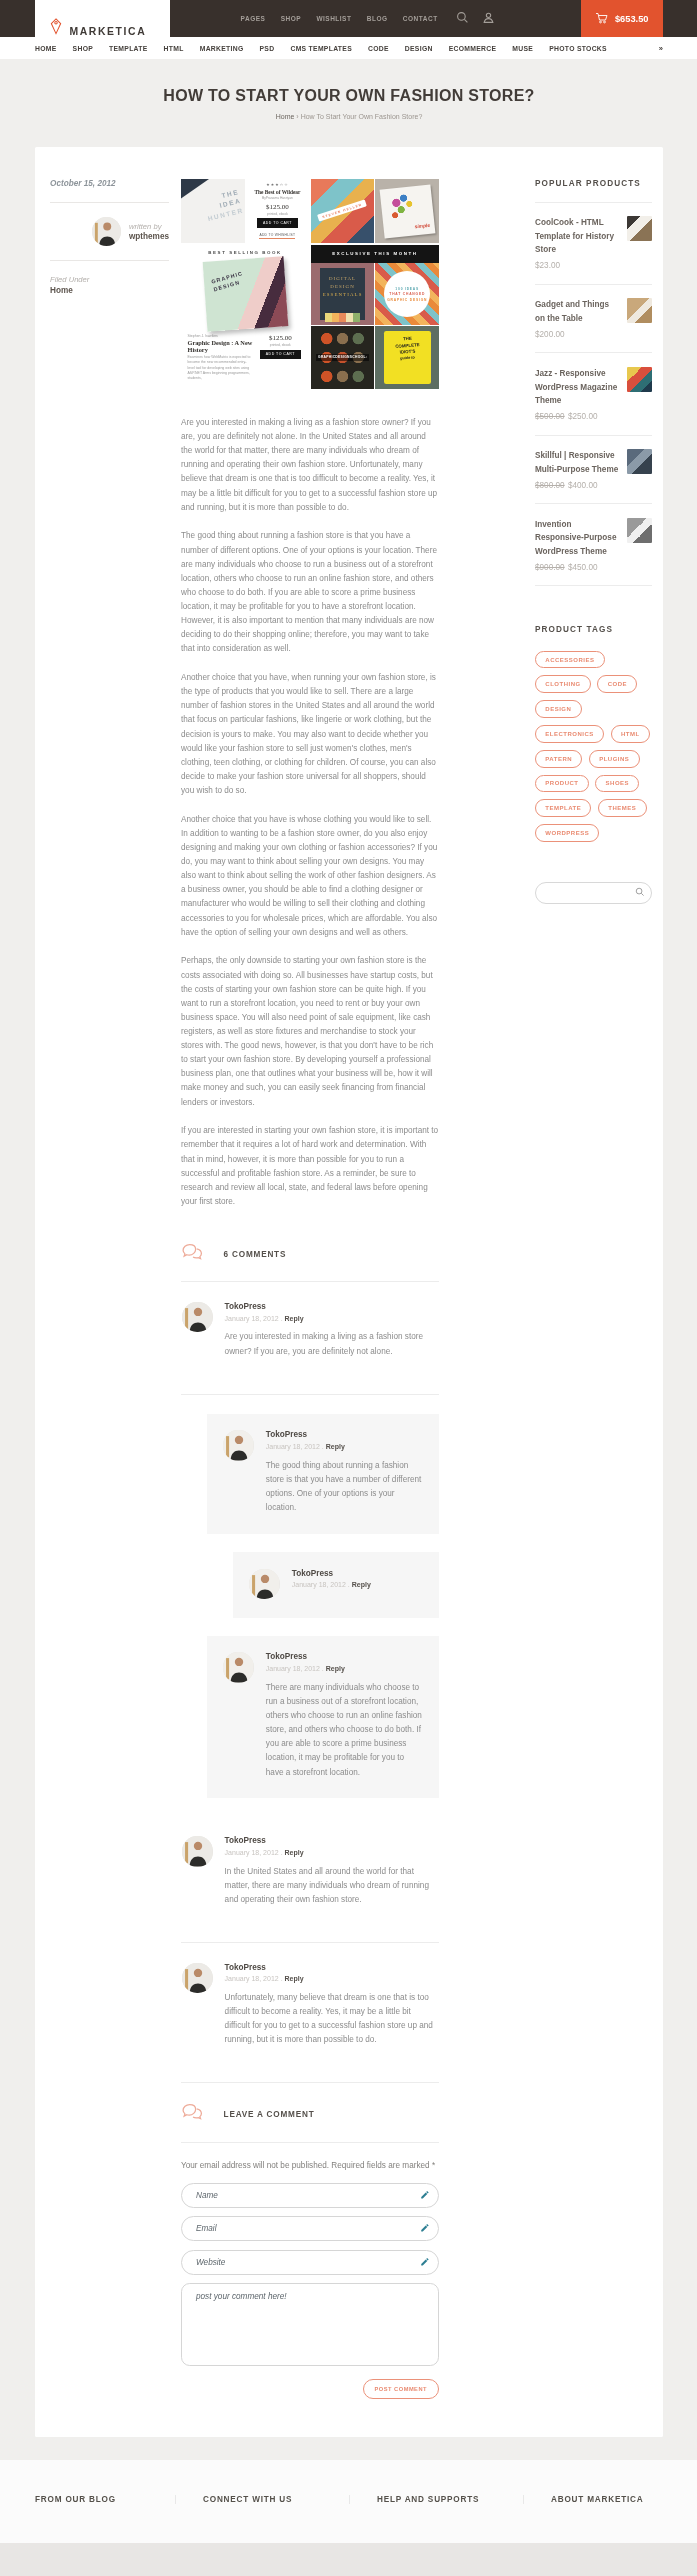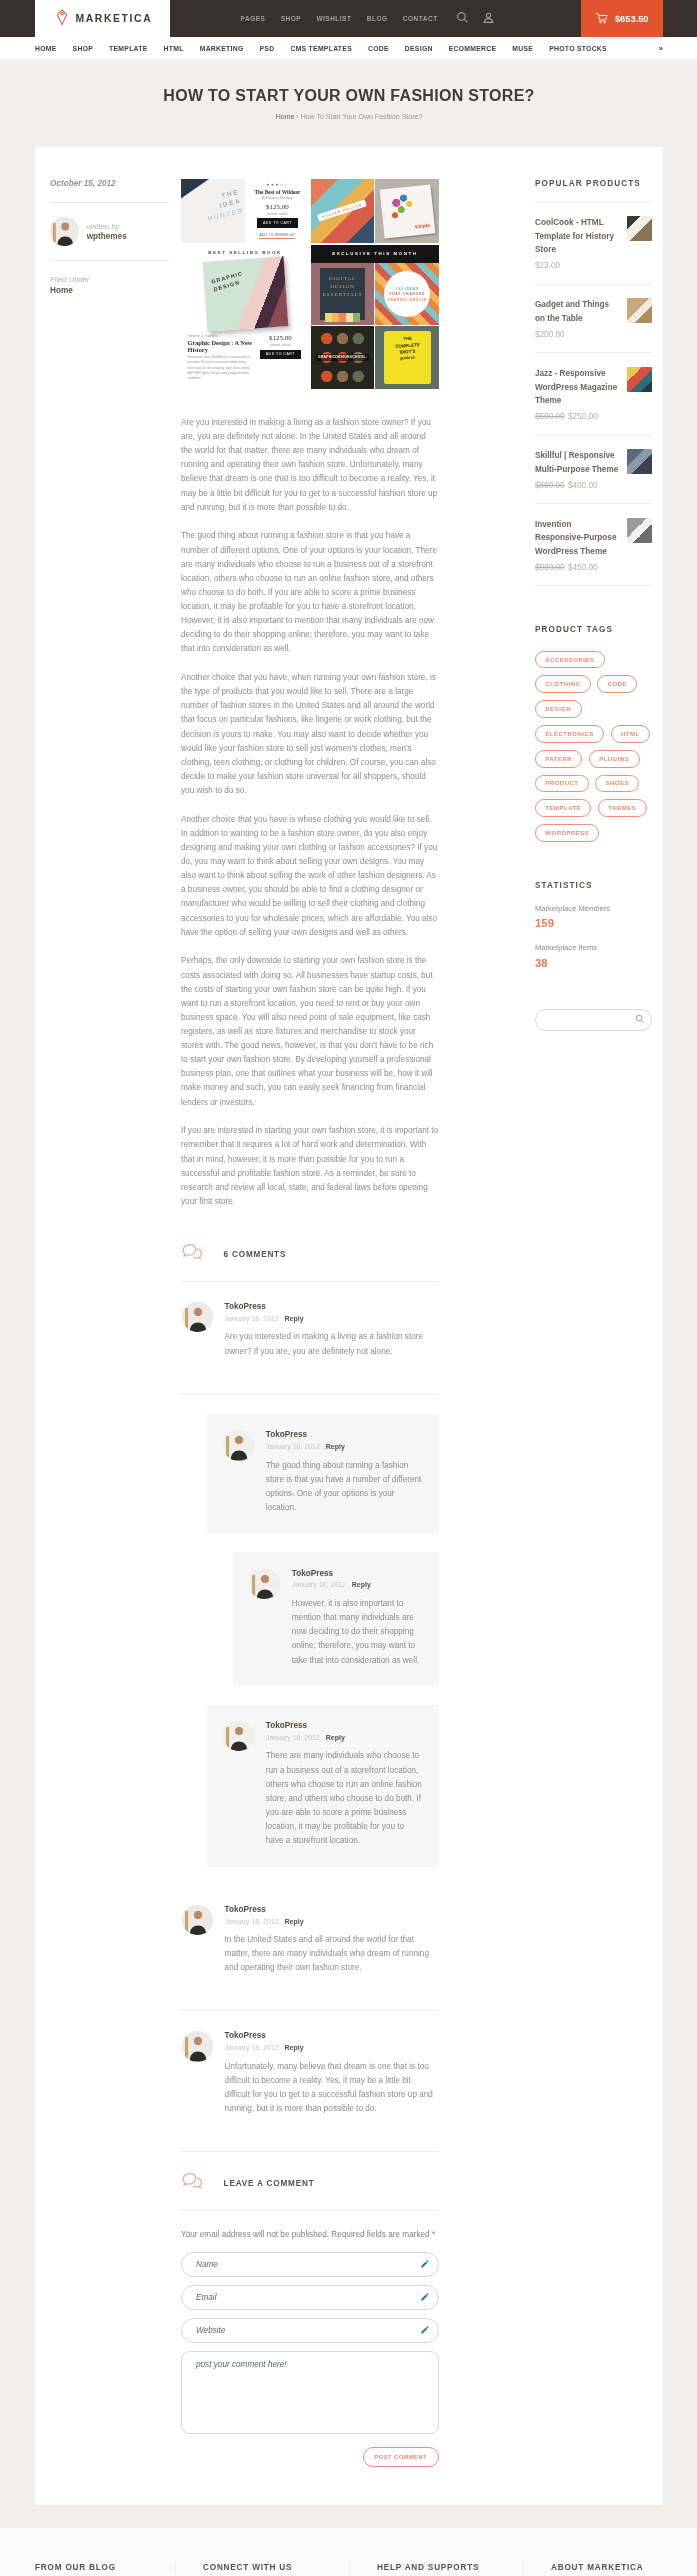--- a/index.html
+++ b/index.html
@@ -3,21 +3,21 @@
 <meta charset="utf-8">
 <style>
   * { margin:0; padding:0; box-sizing:border-box; }
   html { background:#e8e6e4; }
   body { width:698px; margin:0 auto; background:#f0efed; font-family:"Liberation Sans",sans-serif; color:#8c8c8c; }
   .container { width:628px; margin:0 auto; }
 
   
   .topbar { background:#38302c; height:37px; }
   .topbar .container { display:flex; align-items:center; height:37px; }
-  .logo-box { background:#fff; height:37px; width:135px; display:flex; align-items:center; gap:6.5px; padding-left:20px; cursor:pointer; }
+  .logo-box { background:#fff; height:37px; width:135px; display:flex; align-items:flex-end; gap:6.5px; padding-left:14px; cursor:pointer; }
   .logo-box .brand { font-weight:bold; font-size:10.4px; letter-spacing:1.6px; color:#3f3a36; }
   .top-nav { display:flex; gap:15.3px; margin-left:auto; align-items:center; }
   .top-nav a { text-decoration:none; color:#a49e99; font-weight:bold; font-size:6.5px; letter-spacing:0.5px; }
   .top-icons { display:flex; gap:13px; align-items:center; margin:0 15.3px 0 18.5px; }
   .cart-box { background:#e2532e; height:37px; width:82px; margin-left:auto; display:flex; align-items:center; justify-content:center; gap:6.5px; cursor:pointer; }
   .cart-box .amt { color:#fff; font-weight:bold; font-size:9.3px; }
 
   
   .subnav { background:#fff; height:22px; }
   .subnav .container { display:flex; align-items:center; gap:16px; height:22px; }
@@ -29,21 +29,21 @@
   .hero h1 { font-size:16px; color:#423c38; letter-spacing:0.3px; font-weight:bold; }
   .breadcrumb { margin-top:7.6px; font-size:7px; color:#9b958f; }
   .breadcrumb .home { color:#6b655f; cursor:pointer; }
 
   
   .card { background:#fff; border-radius:1.6px; padding:32px 11px 38px 14px; margin-bottom:23px; }
   .post-grid { display:flex; }
   .meta-col { width:120px; flex:none; padding-left:1.1px; }
   .meta-date { font-style:italic; font-weight:bold; font-size:8.2px; color:#8d949a; }
   .meta-sep { border:0; border-top:0.5px solid #e9e7e5; margin:14px 0; }
-  .author-row { display:flex; align-items:center; gap:7.6px; }
+  .author-row { display:flex; align-items:center; gap:7.6px;justify-content:flex-end; }
   .avatar { width:29px; height:29px; border-radius:50%; overflow:hidden; flex:none; background:#e8e6e2; }
   .wb { font-style:italic; font-size:7.6px; color:#b3afab; }
   .aname { font-weight:bold; font-size:8.2px; color:#5d554e; margin-top:1.6px; cursor:pointer; }
   .filed .wb { display:block; }
   .cat { font-weight:bold; font-size:8.2px; color:#5d554e; margin-top:2.2px; cursor:pointer; }
 
   .content-col { width:258px; flex:none; margin-left:12px; }
   .content-col p { font-size:8.2px; line-height:1.72; color:#8c8c8c; margin-top:14.7px; }
 
   
@@ -407,21 +407,20 @@
             <svg width="30.5" height="30.5" viewBox="0 0 40 40">
                 <rect width="40" height="40" fill="#f1efeb"></rect>
                 <rect x="4" y="8" width="4" height="28" fill="#caa36a"></rect>
                 <circle cx="21" cy="13" r="5.5" fill="#b98a68"></circle>
                 <path d="M10 40c0-9 5-13 11-13s11 4 11 13z" fill="#2c2c2a"></path>
               </svg>
           </div>
           <div class="cbody">
             <div class="cauthor">TokoPress</div>
             <div class="cmeta"><span>January 18, 2012</span> <span>.</span> <span class="rep">Reply</span></div>
-            <div class="ctext">However, it is also important to mention that many individuals are now deciding to do their shopping online; therefore, you may want to take that into consideration as well.</div>
           </div>
         </div>
 
         <div class="comment c-box c-ind1">
           <div class="avatar cavatar">
             <svg width="30.5" height="30.5" viewBox="0 0 40 40">
                 <rect width="40" height="40" fill="#f1efeb"></rect>
                 <rect x="4" y="8" width="4" height="28" fill="#caa36a"></rect>
                 <circle cx="21" cy="13" r="5.5" fill="#b98a68"></circle>
                 <path d="M10 40c0-9 5-13 11-13s11 4 11 13z" fill="#2c2c2a"></path>
@@ -572,27 +571,20 @@
             <span class="tag">PATERN</span>
             <span class="tag">PLUGINS</span>
             <span class="tag">PRODUCT</span>
             <span class="tag">SHOES</span>
             <span class="tag">TEMPLATE</span>
             <span class="tag">THEMES</span>
             <span class="tag">WORDPRESS</span>
           </div>
         </div>
 
-        <div class="side-section">
-          <div class="side-title">STATISTICS</div>
-          <div class="stat-lbl">Marketplace Members</div>
-          <div class="stat-val">159</div>
-          <div class="stat-lbl">Marketplace Items</div>
-          <div class="stat-val">38</div>
-        </div>
 
         <div class="side-search">
           <input type="text" style="">
           <svg width="9.8" height="9.8" viewBox="0 0 24 24" fill="none" stroke="#8c8c8c" stroke-width="2">
               <circle cx="10" cy="10" r="7"></circle>
               <path d="M15.5 15.5 21 21"></path>
             </svg>
         </div>
       </aside>
 

